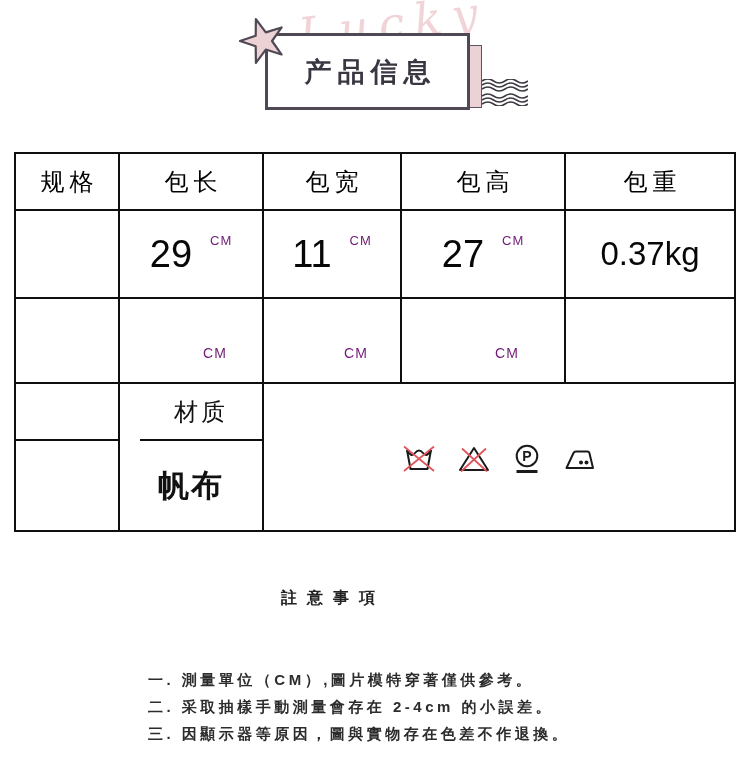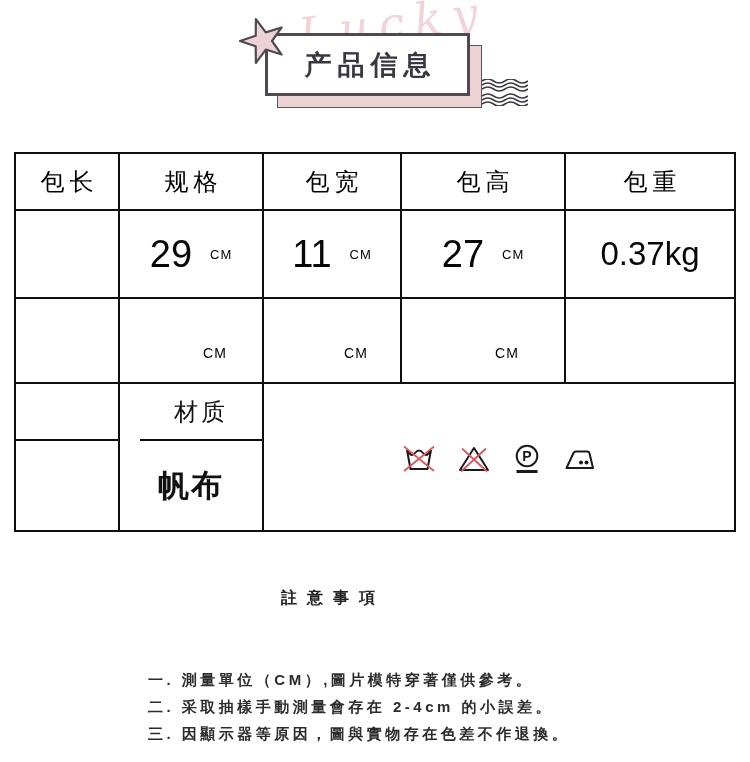--- a/index.html
+++ b/index.html
@@ -12,21 +12,21 @@
     position: absolute; left: 298px; top: -6px; width: 230px;
     font-family: "DejaVu Serif", serif; font-style: italic;
     font-size: 46px; letter-spacing: 10px; color: rgba(228,176,184,0.55);
     transform: rotate(-7deg); z-index: 0; user-select: none;
   }
   .shadow-box {
     position: absolute; left: 277px; top: 45px; width: 205px; height: 63px;
     background: #ecd2d5; border: 1.5px solid #5a5560; z-index: 1;
   }
   .title-box {
-    position: absolute; left: 265px; top: 33px; width: 205px; height: 63px;
+    position: absolute; left: 265px; top: 33px; width: 205px; height: 77px;
     background: #ffffff; border: 3px solid #4e4954; z-index: 2;
     display: flex; align-items: center; justify-content: center;
   }
   .title-box h1 {
     font-size: 27px; font-weight: bold; letter-spacing: 6px; padding-left: 6px;
     color: #3b3742;
   }
   .star-svg { position: absolute; left: 237px; top: 15px; z-index: 3; transform: rotate(-18deg); }
   .waves-svg { position: absolute; left: 482px; top: 79px; z-index: 3; }
 
@@ -39,23 +39,23 @@
     border: 2px solid #0f0f0f;
   }
   .cell {
     border-right: 2px solid #0f0f0f; border-bottom: 2px solid #0f0f0f;
     display: flex; align-items: center; justify-content: center;
     background: #fff;
   }
   .cell.no-r { border-right: none; }
   .cell.no-b { border-bottom: none; }
   .th { font-size: 24px; font-weight: 500; letter-spacing: 5px; padding-left: 5px; color: #000; }
-  .val-wrap { display: flex; align-items: center; gap: 18px; }
+  .val-wrap { display: flex; align-items: flex-start; gap: 18px; }
   .num { font-size: 38px; font-weight: 500; letter-spacing: 0px; color: #070707; }
-  .unit { font-size: 13px; font-weight: 500; letter-spacing: 1px; color: #000000; }
+  .unit { font-size: 13px; font-weight: 500; letter-spacing: 1px; color: #701a75; }
   .weight { font-size: 33px; font-weight: 500; color: #070707; }
   .unit-only .unit { transform: translate(24px, 12px); font-size: 14px; }
   .material-label { font-size: 24px; font-weight: 500; letter-spacing: 3px; margin-left: 20px; }
   .material-value { font-size: 31px; font-weight: 600; letter-spacing: 2px; text-align: center; }
   .care-cell { grid-column: 3 / 6; grid-row: 4 / 6; }
   .care-row { display: flex; align-items: center; gap: 21px; transform: translateY(2px); }
 
   
   .notes-heading {
     position: absolute; left: 0; top: 588px; width: 666px; text-align: center;
@@ -88,22 +88,22 @@
         <path d="M0 10 q5.75 -4 11.5 0 t11.5 0 t11.5 0 t11.5 0"></path>
         <path d="M0 17 q5.75 -4 11.5 0 t11.5 0 t11.5 0 t11.5 0"></path>
         <path d="M0 21 q5.75 -4 11.5 0 t11.5 0 t11.5 0 t11.5 0"></path>
         <path d="M0 25 q5.75 -4 11.5 0 t11.5 0 t11.5 0 t11.5 0"></path>
       </g>
     </svg>
   </header>
 
   <section class="spec-table">
 
+    <div class="cell th">规格</div>
     <div class="cell th">包长</div>
-    <div class="cell th">规格</div>
     <div class="cell th">包宽</div>
     <div class="cell th">包高</div>
     <div class="cell th no-r">包重</div>
 
     <div class="cell"></div>
     <div class="cell">
       <span class="val-wrap">
         <span class="num">29</span>
         <span class="unit">CM</span>
       </span>

